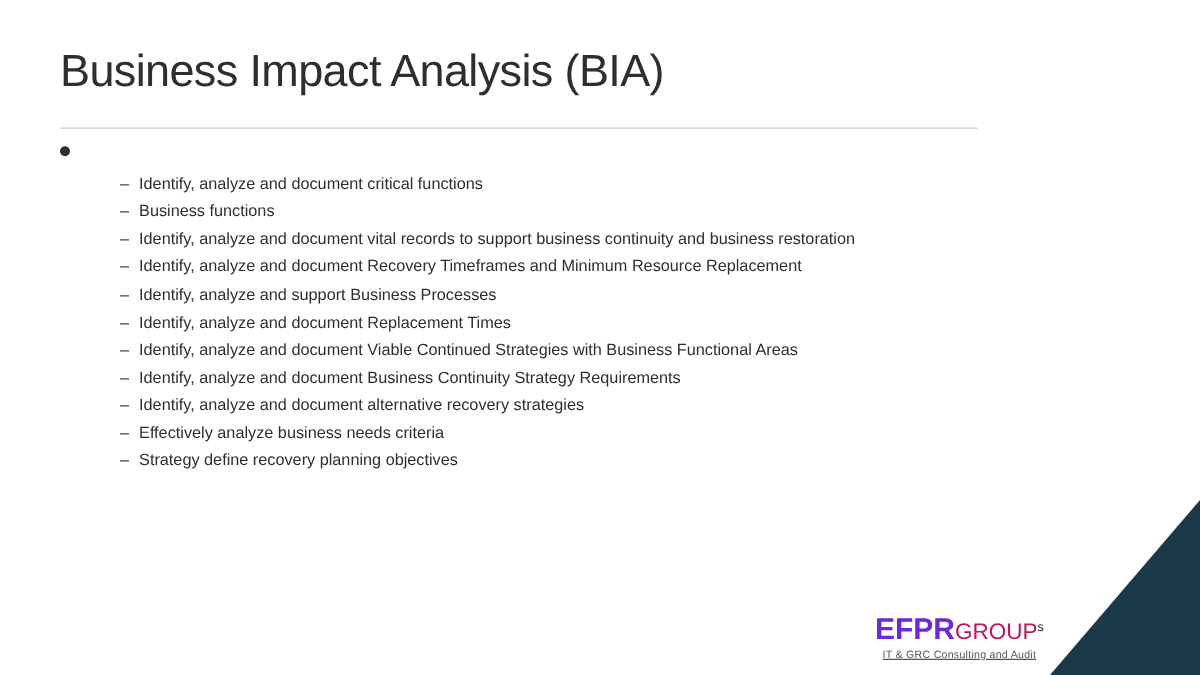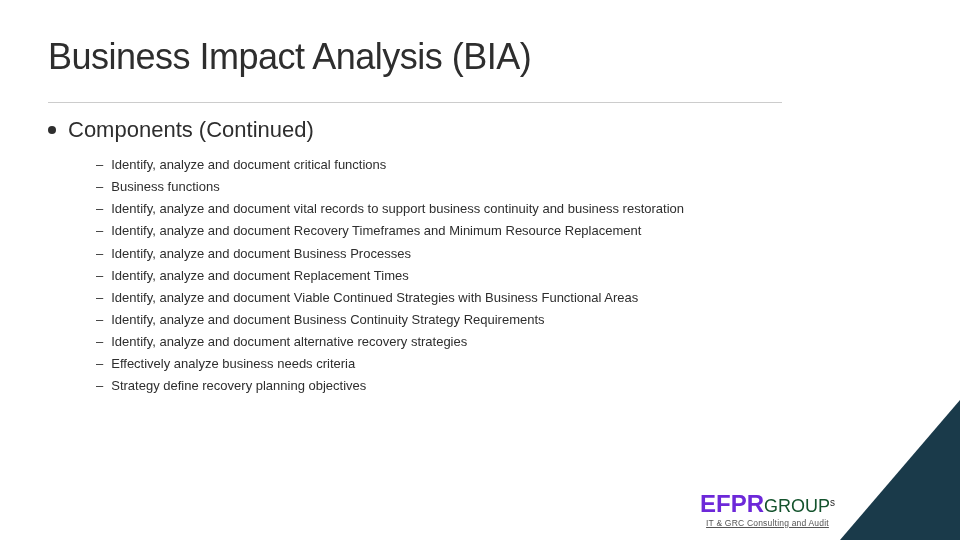--- a/index.html
+++ b/index.html
@@ -115,21 +115,21 @@
       text-align: center;
     }
 
     .logo-efpr {
       color: #6d28d9;
       font-weight: 900;
       font-size: 24px;
     }
 
     .logo-group-word {
-      color: #14532d;
+      color: #be185d;
       font-weight: 400;
       font-size: 18px;
     }
 
     .logo-super {
       font-size: 10px;
       vertical-align: super;
       color: #1e1e1e;
     }
 
@@ -153,21 +153,20 @@
 <body>
 
 <div class="slide">
 
   <div class="title">Business Impact Analysis (BIA)</div>
 
   <div class="divider-line"></div>
 
   <div class="components-heading">
     <div class="bullet-dot"></div>
-    <span>Components (Continued)</span>
   </div>
 
   <div class="content-area">
     <ul class="dash-list">
     <li>
           <span class="dash">–</span>
           <span class="item-text">Identify, analyze and document critical functions</span>
         </li>
         <li>
           <span class="dash">–</span>
@@ -176,21 +175,21 @@
         <li>
           <span class="dash">–</span>
           <span class="item-text">Identify, analyze and document vital records to support business continuity and business restoration</span>
         </li>
         <li>
           <span class="dash">–</span>
           <span class="item-text">Identify, analyze and document Recovery Timeframes and Minimum Resource Replacement</span>
         </li>
         <li>
           <span class="dash">–</span>
-          <span class="item-text">Identify, analyze and document Business Processes</span>
+          <span class="item-text">Identify, analyze and support Business Processes</span>
         </li>
         <li>
           <span class="dash">–</span>
           <span class="item-text">Identify, analyze and document Replacement Times</span>
         </li>
         <li>
           <span class="dash">–</span>
           <span class="item-text">Identify, analyze and document Viable Continued Strategies with Business Functional Areas</span>
         </li>
         <li>

